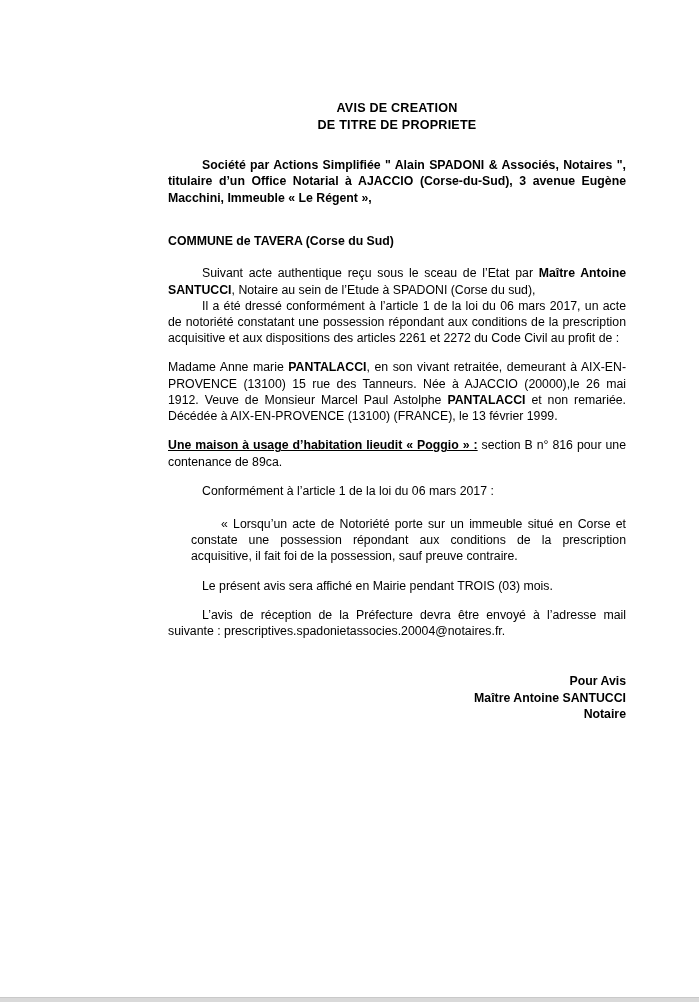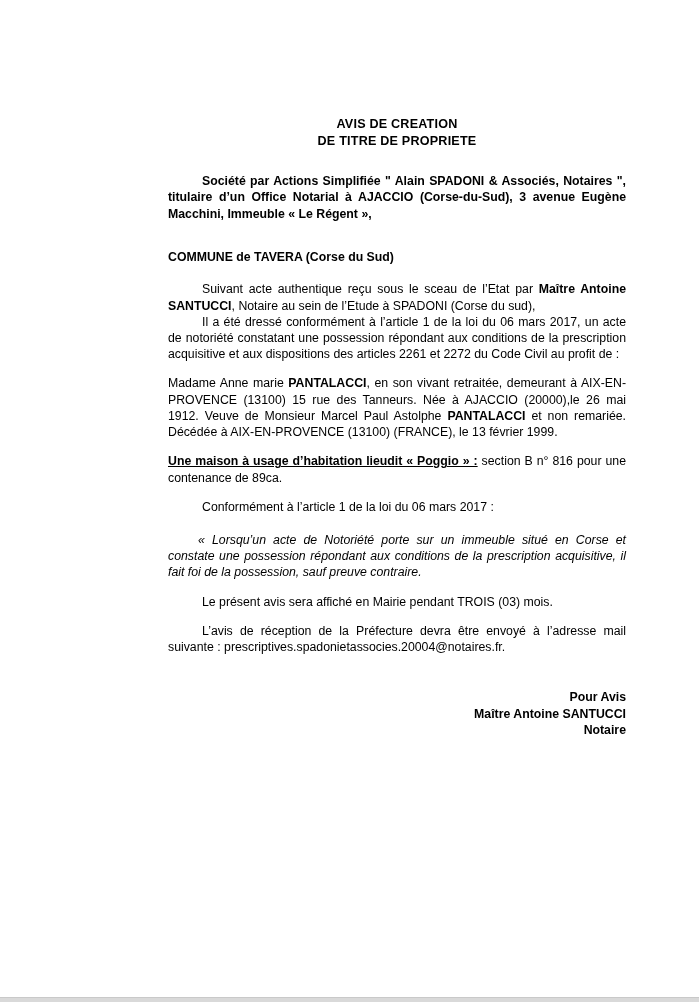--- a/index.html
+++ b/index.html
@@ -24,21 +24,21 @@
     left: 0;
     right: 0;
     bottom: 0;
     height: 4px;
     background: #d9d9d9;
     border-top: 1px solid #c9c9c9;
   }
   .content {
     position: absolute;
     left: 168px;
-    top: 116px;
+    top: 100px;
     width: 458px;
     font-size: 12.3px;
     line-height: 1.32;
   }
 
   .title-block {
     text-align: center;
     font-weight: bold;
     font-size: 12.6px;
     line-height: 1.38;
@@ -87,24 +87,24 @@
     font-weight: bold;
     margin-top: 19px;
     text-indent: 34px;
   }
 
   .body-start {
     margin-top: 16px;
   }
 
   .quote-block {
-    font-style: italic;
     text-align: justify;
     margin-top: 17px;
     line-height: 1.32;
+    margin-left: 23px;
   }
   .quote-block .q-indent {
     text-indent: 30px;
   }
 
   .signature {
     margin-top: 34px;
     text-align: right;
     font-weight: bold;
     line-height: 1.34;

